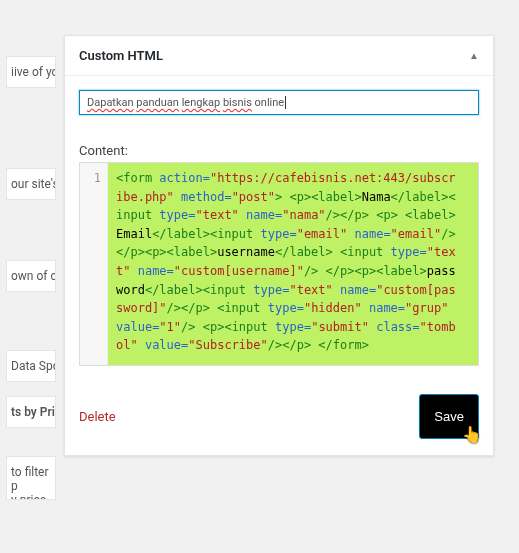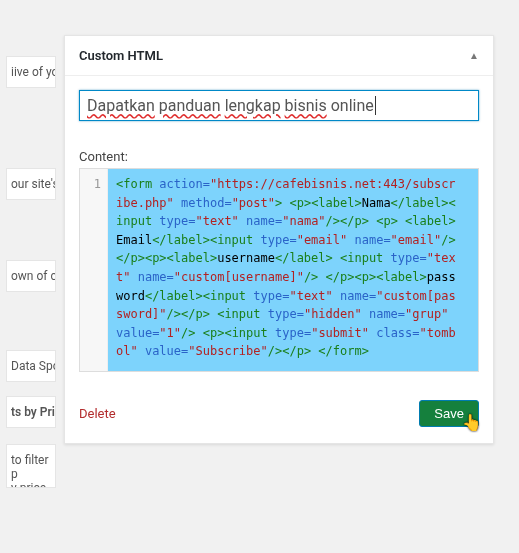--- a/index.html
+++ b/index.html
@@ -54,21 +54,21 @@
   .field-label {
     display: block;
     color: #444;
     margin-bottom: 4px;
   }
   .title-input {
     width: 100%;
     border: 1px solid #0088c7;
     outline: none;
     padding: 5px 7px;
-    font-size: 16px;
+    font-size: 11px;
     color: #555;
     box-shadow: 0 0 2px rgba(0,115,170,0.6);
   }
   .spell { text-decoration: underline wavy #e03030; text-underline-offset: 2px; }
   .content-label { margin-top: 28px; }
   .code-wrap {
     display: flex;
     border: 1px solid #ddd;
     background: #f0f3ff;
     font-family: Consolas, Menlo, monospace;
@@ -81,42 +81,42 @@
     border-right: 1px solid #eee;
     text-align: right;
     padding: 6px 6px 0 0;
     color: #999;
   }
   .code {
     flex: 1;
     padding: 6px 16px 10px 8px;
     word-break: break-all;
     white-space: normal;
-    background: #7dd3fc;
+    background: #bef264;
   }
   .t-tag   { color: #1a7f1a; }
   .t-attr  { color: #2a63c8; }
   .t-eq    { color: #2a63c8; }
   .t-val   { color: #b22222; }
   .t-text  { color: #000; }
   .panel-footer {
     display: flex;
     justify-content: space-between;
     align-items: center;
     padding: 12px 14px 16px 14px;
   }
   .delete-link {
     color: #b32d2e;
     cursor: pointer;
   }
   .save-btn {
-    background: #15803d;
+    background: #000000;
     border: 1px solid #007cb0;
     color: #fff;
-    padding: 5px 14px;
+    padding: 14px 14px;
     border-radius: 3px;
     font-size: 13px;
     cursor: pointer;
     position: relative;
   }
   .cursor-hand {
     position: absolute;
     right: -4px;
     bottom: -6px;
     font-size: 16px;
@@ -124,21 +124,21 @@
   }
 </style>
 </head>
 <body>
 
 <div class="bg-frag" style="top:56px">iive of you</div>
 <div class="bg-frag" style="top:168px">our site's l</div>
 <div class="bg-frag" style="top:260px">own of cat</div>
 <div class="bg-frag" style="top:350px">Data Sponsor</div>
 <div class="bg-frag" style="top:396px;font-weight:600">ts by Price</div>
-<div class="bg-frag" style="top:444px;height:44px;white-space:normal">
+<div class="bg-frag" style="top:456px;height:44px;white-space:normal">
   <span>to filter p</span><br><span>y price.</span>
 </div>
 
 <div class="panel">
   <div class="panel-header">
     <span>Custom HTML</span>
     <span class="tri">▲</span>
   </div>
 
   <div class="panel-body">

